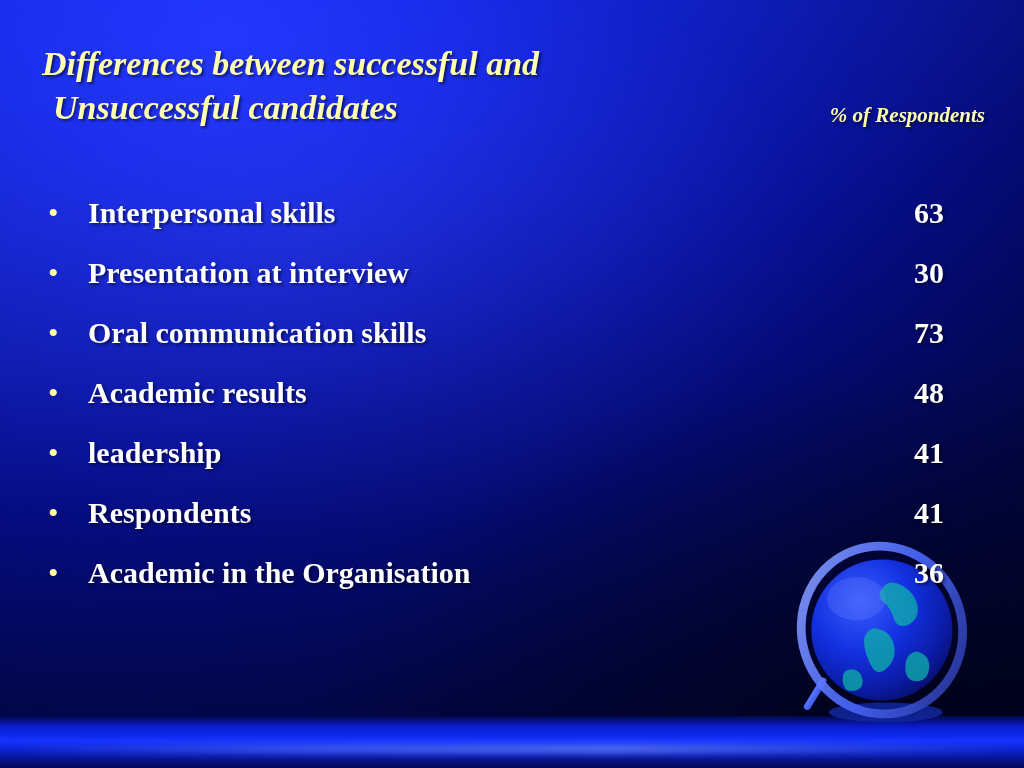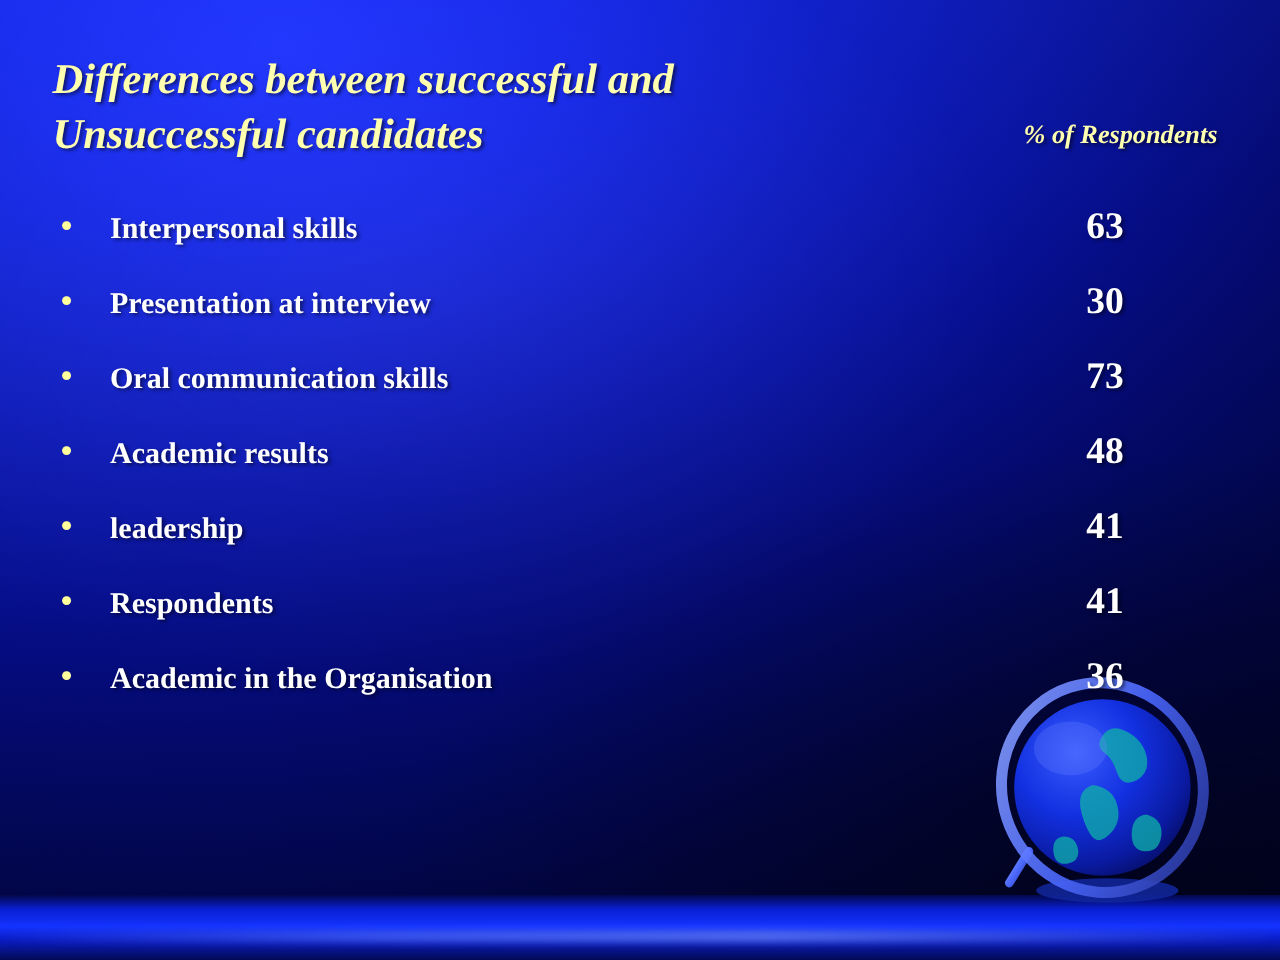--- a/index.html
+++ b/index.html
@@ -66,22 +66,23 @@
     width: 940px;
     color: #ffffb0;
     font-style: italic;
     font-weight: bold;
     font-size: 34px;
     line-height: 1.28;
     text-shadow: 2px 2px 3px rgba(0,0,0,0.55);
   }
   .title-line2 {
     display: flex;
-    align-items: center;
+    align-items: flex-end;
     width: 100%;
+    margin-left: 11px;
   }
   .title-line2 .t2 { flex: 0 0 auto; }
   .title-col {
     margin-left: auto;
     font-size: 21px;
     font-style: italic;
     font-weight: bold;
     white-space: nowrap;
     padding-right: 8px;
   }
@@ -101,32 +102,33 @@
     color: #ffff9c;
     font-size: 30px;
     line-height: 1;
     text-align: left;
     padding-left: 4px;
   }
   .label {
     flex: 1 1 auto;
     color: #ffffff;
     font-weight: bold;
-    font-size: 24px;
+    font-size: 30px;
     text-shadow: 2px 2px 3px rgba(0,0,0,0.5);
     white-space: nowrap;
   }
   .value {
     flex: 0 0 120px;
     color: #ffffff;
     font-weight: bold;
     font-size: 30px;
-    text-align: center;
+    text-align: right;
     padding-left: 16px;
     text-shadow: 2px 2px 3px rgba(0,0,0,0.5);
+    margin-top: 32px;
   }
 </style>
 </head>
 <body>
 
 <div class="slide">
   <div class="bg-base"></div>
   <div class="bg-overlay"></div>
   <div class="bg-vignette"></div>
 

